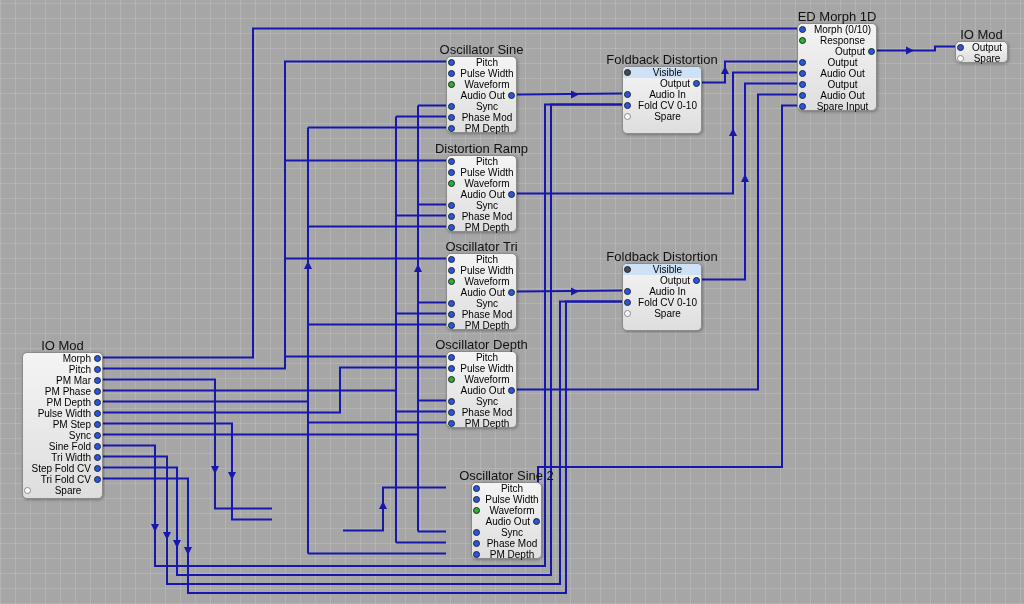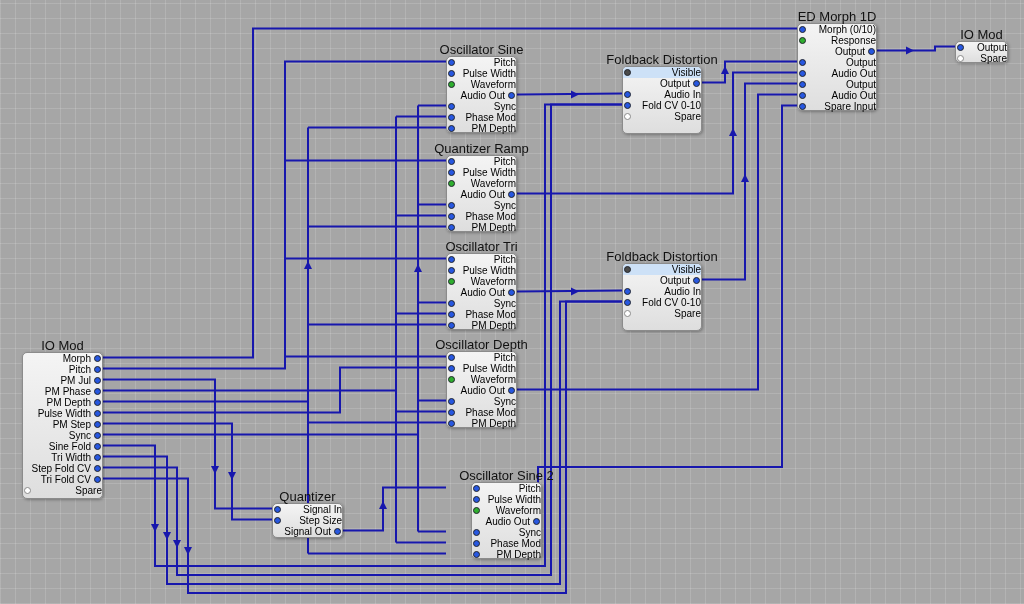--- a/index.html
+++ b/index.html
@@ -27,21 +27,21 @@
   .node-title{
     position:absolute;
     top:-15px;left:50%;
     transform:translateX(-50%);
     white-space:nowrap;
     font-size:13px;color:#111;
   }
   .row{position:relative;height:11px;line-height:11px;font-size:10px;color:#000;white-space:nowrap;}
   .row.hl{background:#cde1f7;border-radius:4px 4px 0 0;}
   .row .lbl{display:block;overflow:hidden;}
-  .row.left .lbl{padding-left:11px;text-align:right;}
+  .row.left .lbl{padding-left:11px;text-align:center;}
   .row.right .lbl{padding-right:11px;text-align:right;}
   .dot{
     position:absolute;top:2px;width:7px;height:7px;border-radius:50%;
     box-sizing:border-box;border:1px solid #22262e;
   }
   .row.left .dot{left:1px;}
   .row.right .dot{right:1px;}
   .dot.blue{background:#2757e0;}
   .dot.green{background:#2eae2e;}
   .dot.white{background:#ffffff;border-color:#8a8a8a;}
@@ -116,21 +116,21 @@
       <div class="row right">
         <span class="dot blue"></span>
         <span class="lbl">Morph</span>
       </div>
       <div class="row right">
         <span class="dot blue"></span>
         <span class="lbl">Pitch</span>
       </div>
       <div class="row right">
         <span class="dot blue"></span>
-        <span class="lbl">PM Jul</span>
+        <span class="lbl">PM Mar</span>
       </div>
       <div class="row right">
         <span class="dot blue"></span>
         <span class="lbl">PM Phase</span>
       </div>
       <div class="row right">
         <span class="dot blue"></span>
         <span class="lbl">PM Depth</span>
       </div>
       <div class="row right">
@@ -191,21 +191,21 @@
       <div class="row left">
         <span class="dot blue"></span>
         <span class="lbl">Phase Mod</span>
       </div>
       <div class="row left">
         <span class="dot blue"></span>
         <span class="lbl">PM Depth</span>
       </div>
     </div>
     <div class="node" style="left: 446px; top: 155px; width: 71px; height: 77px;">
-      <div class="node-title">Quantizer Ramp</div>
+      <div class="node-title">Distortion Ramp</div>
       <div class="row left">
         <span class="dot blue"></span>
         <span class="lbl">Pitch</span>
       </div>
       <div class="row left">
         <span class="dot blue"></span>
         <span class="lbl">Pulse Width</span>
       </div>
       <div class="row left">
         <span class="dot green"></span>
@@ -406,28 +406,13 @@
       <div class="node-title">IO Mod</div>
       <div class="row left">
         <span class="dot blue"></span>
         <span class="lbl">Output</span>
       </div>
       <div class="row left">
         <span class="dot white"></span>
         <span class="lbl">Spare</span>
       </div>
     </div>
-    <div class="node" style="left: 272px; top: 503px; width: 71px; height: 35px;">
-      <div class="node-title">Quantizer</div>
-      <div class="row left">
-        <span class="dot blue"></span>
-        <span class="lbl">Signal In</span>
-      </div>
-      <div class="row left">
-        <span class="dot blue"></span>
-        <span class="lbl">Step Size</span>
-      </div>
-      <div class="row right">
-        <span class="dot blue"></span>
-        <span class="lbl">Signal Out</span>
-      </div>
-    </div>
   </div>
 
 </body></html>

